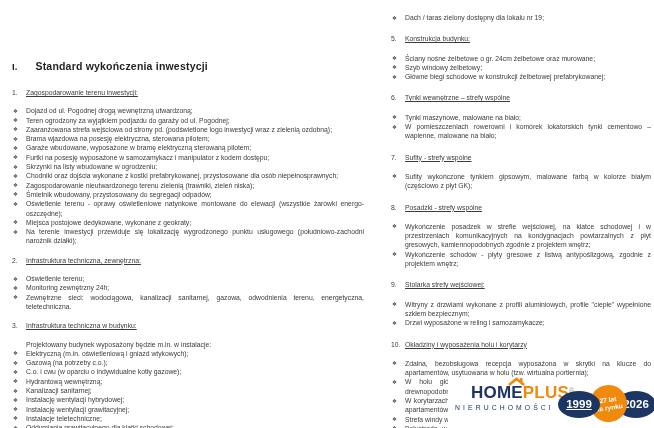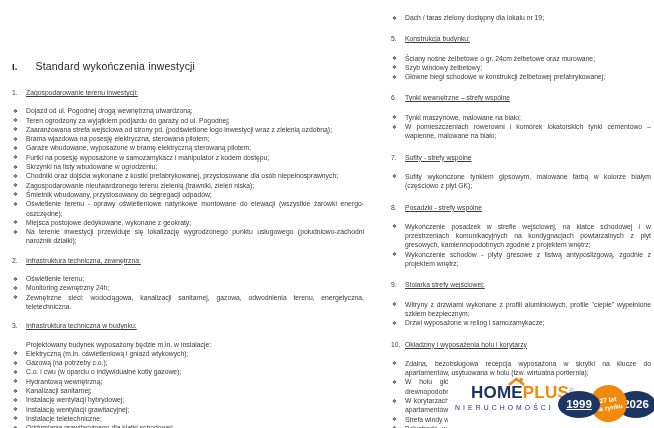--- a/index.html
+++ b/index.html
@@ -12,21 +12,21 @@
     width:654px;height:428px;position:relative;overflow:hidden;
     background:#ffffff;color:var(--ink);
     font-family:"Liberation Sans",sans-serif;
   }
   .col{position:absolute;}
   #col-left{left:12px;top:56px;width:352px;}
   #col-right{left:391px;top:13px;width:260px;}
 
   .doc-heading{margin:0 0 14px 0;color:#1f1f1f;white-space:nowrap;}
   .heading-num{display:inline-block;width:19px;font-weight:bold;font-size:9.5px;}
-  .heading-title{font-weight:normal;font-size:10.5px;letter-spacing:0.2px;}
+  .heading-title{font-weight:bold;font-size:10.5px;letter-spacing:0.2px;}
 
   .sec-header{font-size:6.8px;line-height:9.3px;margin:10px 0 9px 0;}
   #col-right .sec-header{margin:12px 0 10px 0;}
   .sec-num{display:inline-block;width:14px;}
   .sec-title{text-decoration:underline;}
 
   .bullet{position:relative;padding-left:14px;font-size:6.8px;line-height:9.3px;text-align:justify;}
   .glyph{position:absolute;left:1px;top:0.5px;font-size:5.5px;color:#4a4a4a;}
   .plain{font-size:6.8px;line-height:9.3px;padding-left:14px;margin-top:2px;}
 

